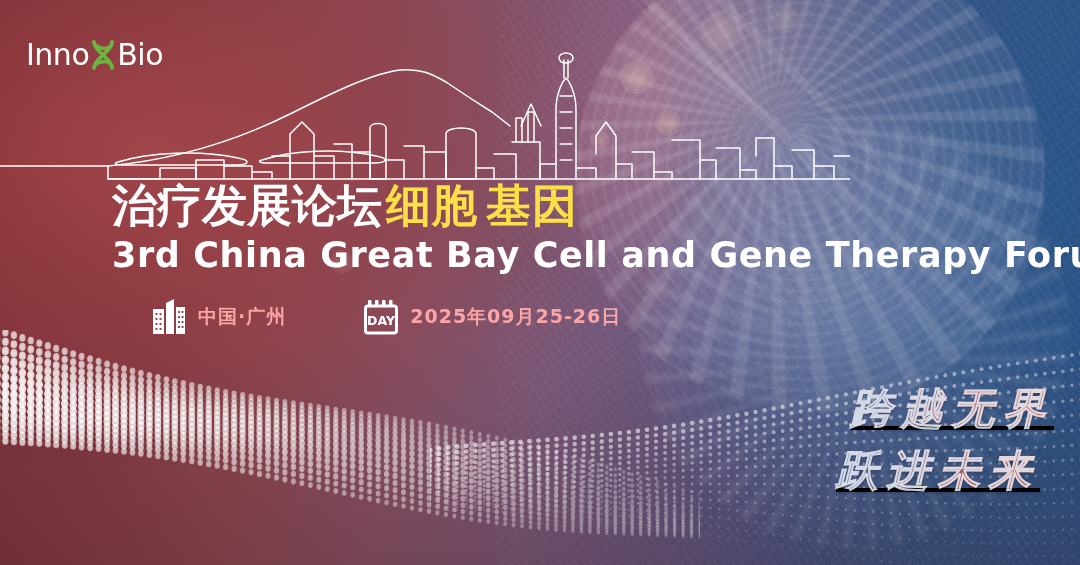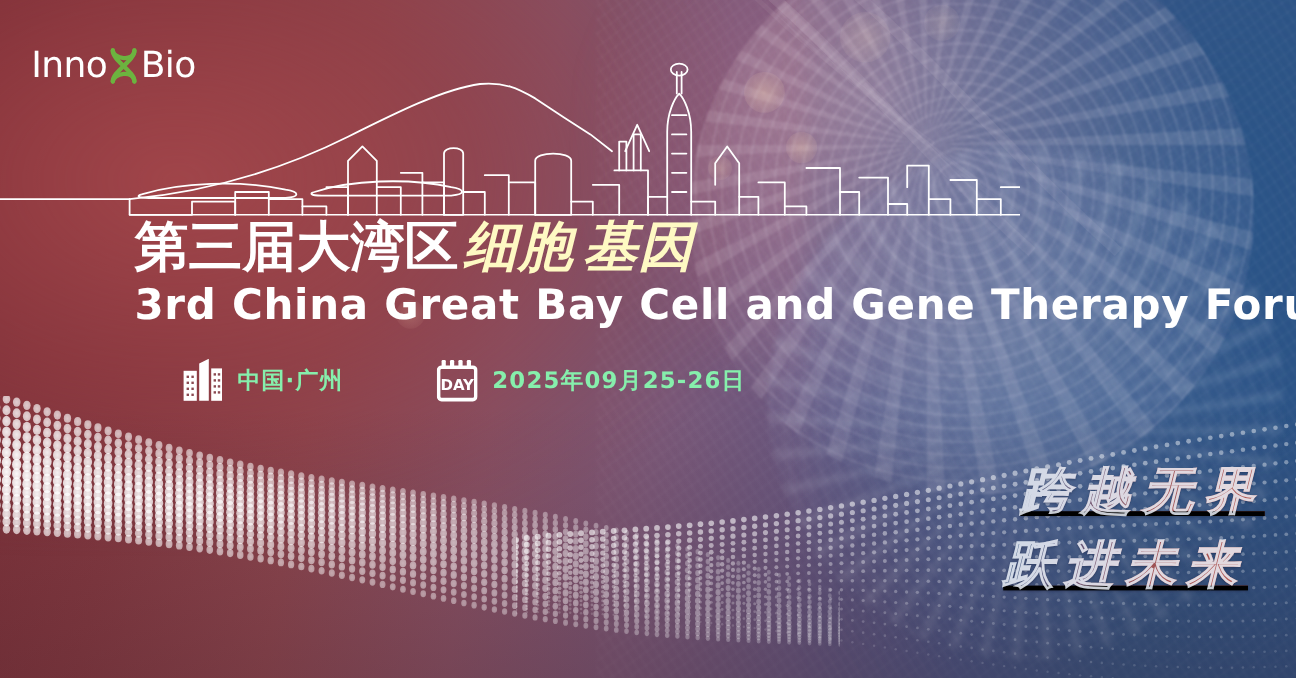--- a/index.html
+++ b/index.html
@@ -153,40 +153,40 @@
     -webkit-background-clip:text; background-clip:text;
     margin-right:12px;
   }
   .cn-main {
     font-family:"DejaVu Sans", sans-serif;
     font-size:45px; font-weight:700; color:#ffffff;
     letter-spacing:0px;
   }
   .cn-italic {
     font-family:"DejaVu Serif", serif;
-    font-size:45px; font-weight:700; color:#fef9c3;
-    font-style:italic; letter-spacing:1px; padding:0 4px;
+    font-size:45px; font-weight:700; color:#fde047;
+    letter-spacing:1px; padding:0 4px;
   }
 
   .title-en {
     margin-top:8px;
     font-family:"DejaVu Sans", sans-serif;
     font-size:35px; font-weight:700; color:#ffffff;
     letter-spacing:0.6px; white-space:nowrap; line-height:1.1;
   }
 
   
   .meta-row {
     position:absolute; left:152px; top:297px;
     display:flex; align-items:center; height:40px;
   }
   .meta-item { display:flex; align-items:center; }
   .meta-icon { display:block; }
   .meta-text {
-    color:#86efac; font-size:19px; font-weight:700;
+    color:#fca5a5; font-size:19px; font-weight:700;
     font-family:"DejaVu Sans", sans-serif;
     margin-left:12px; letter-spacing:1px; white-space:nowrap;
   }
   .meta-gap { width:78px; }
 
   
   .dotwave { position:absolute; left:-20px; top:330px; width:720px; height:250px; }
   .dotwave2 { position:absolute; left:430px; top:300px; width:660px; height:280px; opacity:0.85; }
 
   
@@ -308,21 +308,21 @@
       <path d="M792 102 L 814 102 L 814 131"></path>
       <path d="M814 118 L 834 118 L 834 131"></path>
       <path d="M834 108 L 850 108"></path>
 
       <path d="M108 131 L 850 131" stroke-width="1.3"></path>
     </g>
   </svg>
 
   <div class="title-block">
     <div class="title-cn">
-      <span class="cn-main">第三届大湾区</span>
+      <span class="cn-main">治疗发展论坛</span>
       <span class="cn-italic">细胞</span>
       <span class="cn-italic">基因</span>
     </div>
     <div class="title-en">3rd China Great Bay Cell and Gene Therapy Forum</div>
   </div>
 
   <div class="meta-row">
     <div class="meta-item">
       <svg class="meta-icon" width="34" height="36" viewBox="0 0 34 36">
         <rect x="1" y="10" width="11" height="25" fill="#ffffff"></rect>

